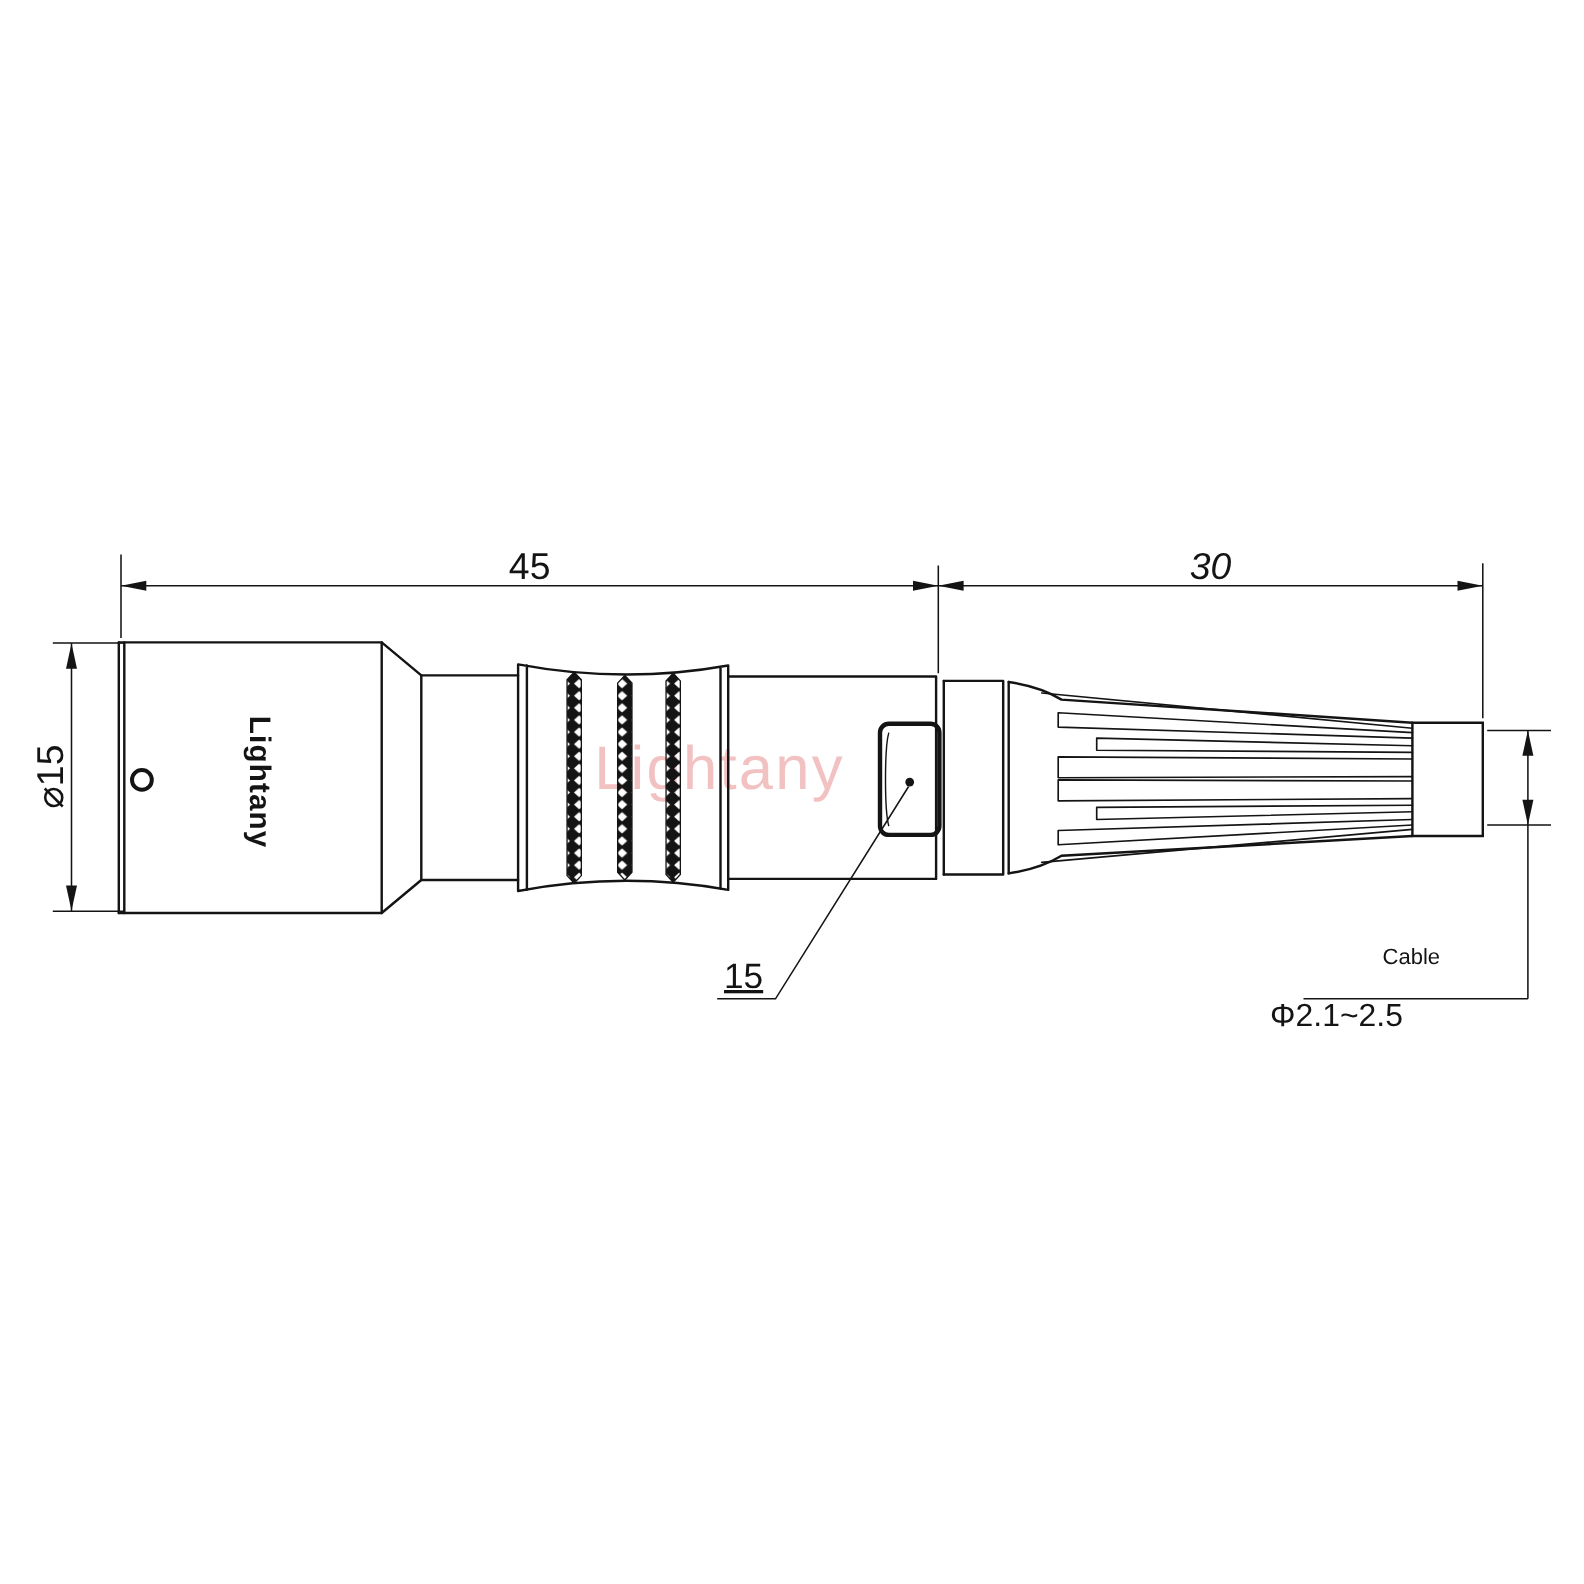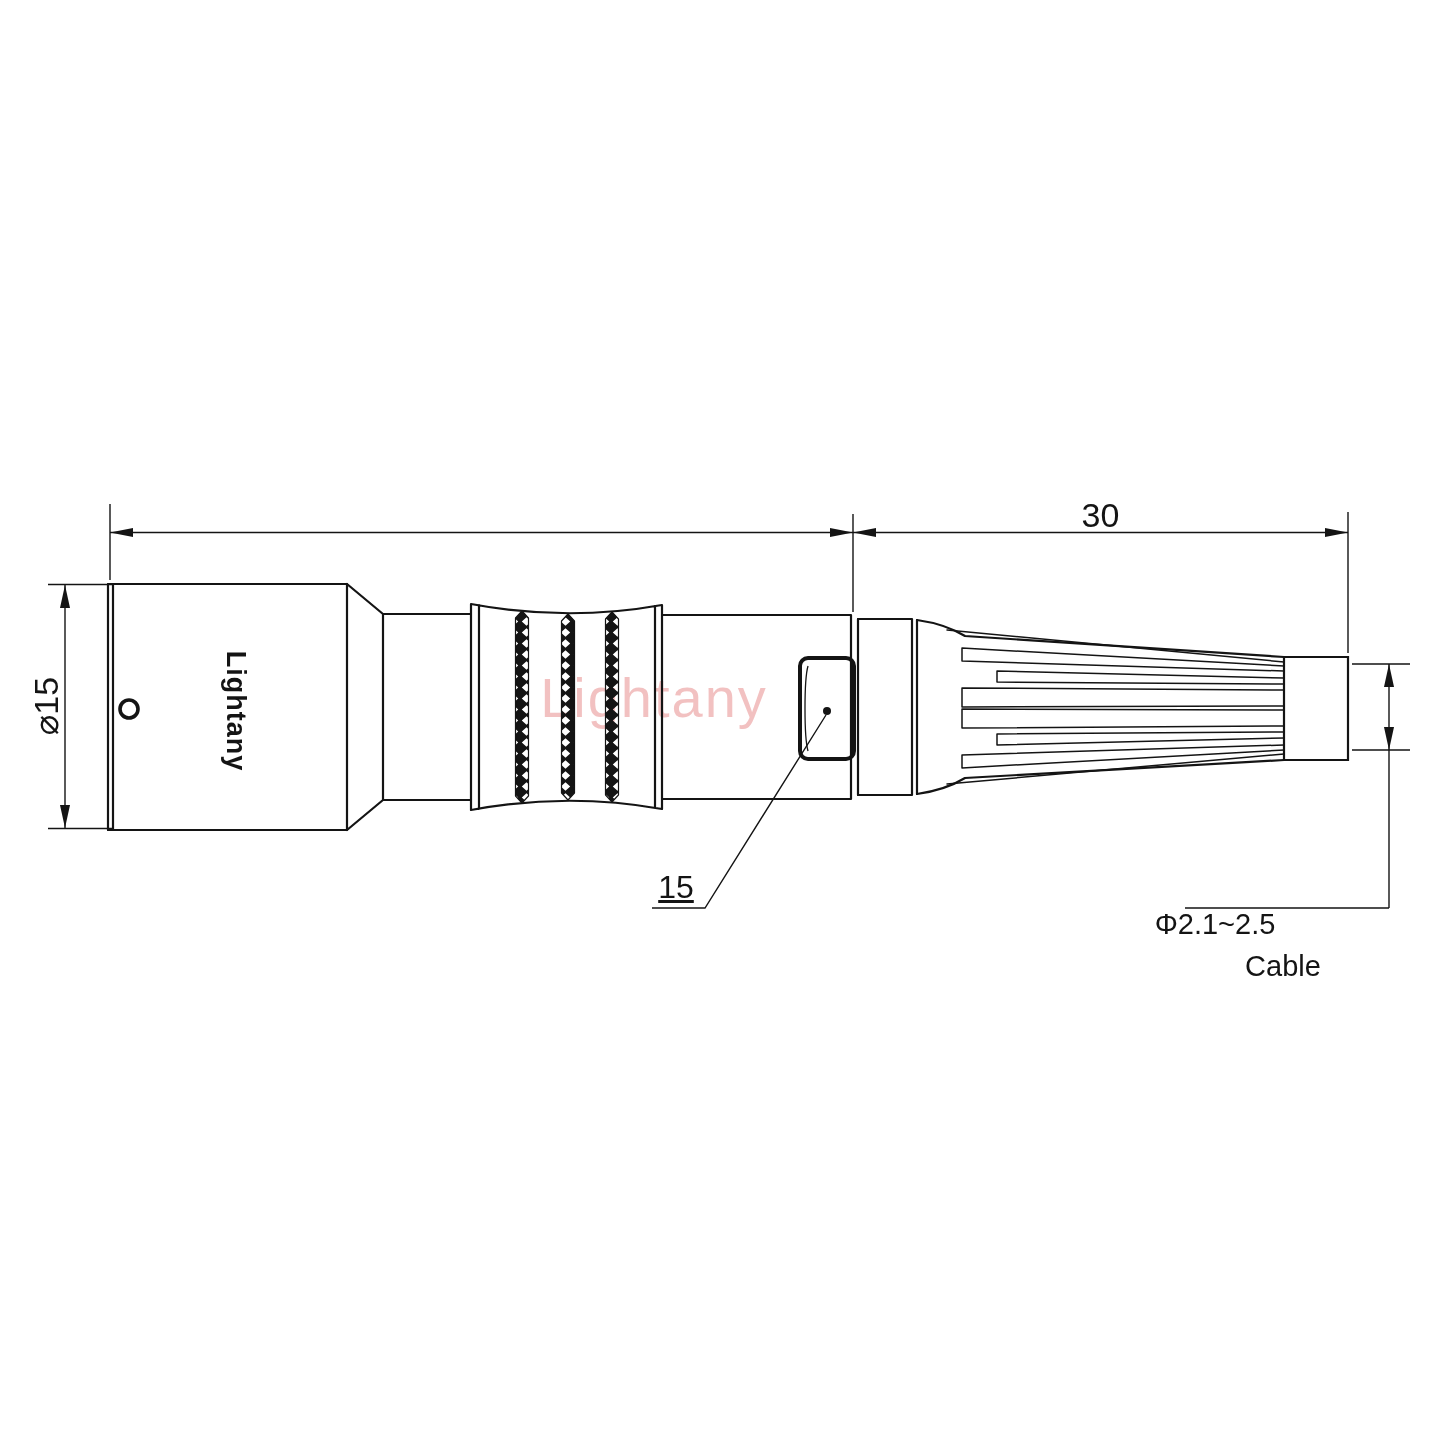--- a/index.html
+++ b/index.html
@@ -8,28 +8,28 @@
     overflow:hidden;font-family:"Liberation Sans",sans-serif;
   }
   .stage svg{position:absolute;left:0;top:0;z-index:2;}
   .lbl{
     position:absolute;z-index:3;color:#141414;
     font-family:"Liberation Sans",sans-serif;
     text-align:center;white-space:nowrap;line-height:1;
   }
   .dim{font-size:34px;}
   .dim45{left:110px;top:498px;width:743px;}
-  .dim30{left:853px;top:498px;width:495px;}
+  .dim30{left:853px;top:498px;width:495px;font-style:italic;}
   .dia15{
     left:-28px;top:688px;width:150px;height:36px;font-size:34px;
     transform:rotate(-90deg);transform-origin:center center;
   }
   .latch15{left:634px;top:871px;width:84px;font-size:32px;text-decoration:underline;}
   .cableRange{left:1124px;top:870px;width:182px;font-size:29px;margin-top:40px;}
-  .cableLabel{left:1188px;top:952px;width:190px;font-size:29px;}
+  .cableLabel{left:1188px;top:860px;width:190px;font-size:20px;}
   .brand{
     left:148px;top:695px;width:170px;height:32px;font-size:27px;
     font-weight:600;letter-spacing:1px;
     transform:rotate(90deg);transform-origin:center center;
   }
   .watermark{
     left:442px;top:670px;width:424px;font-size:56px;z-index:1;
     letter-spacing:2px;color:rgba(224,108,108,0.42);font-weight:400;
   }
 </style>
@@ -118,20 +118,21 @@
 
     <g stroke="#141414" stroke-width="1.4" fill="none">
       <path d="M1352,664 H1410 M1352,750 H1410 M1389,664 V908 M1185,908 H1389"></path>
     </g>
     <g fill="#141414">
       <polygon points="1389,664 1384,687 1394,687"></polygon>
       <polygon points="1389,750 1384,727 1394,727"></polygon>
     </g>
   </svg>
 
+  <div class="lbl dim dim45">45</div>
 
   <div class="lbl dim dim30">30</div>
 
   <div class="lbl dia15">⌀15</div>
 
   <div class="lbl latch15">15</div>
 
   <div class="lbl cableRange">Φ2.1~2.5</div>
 
   <div class="lbl cableLabel">Cable</div>

